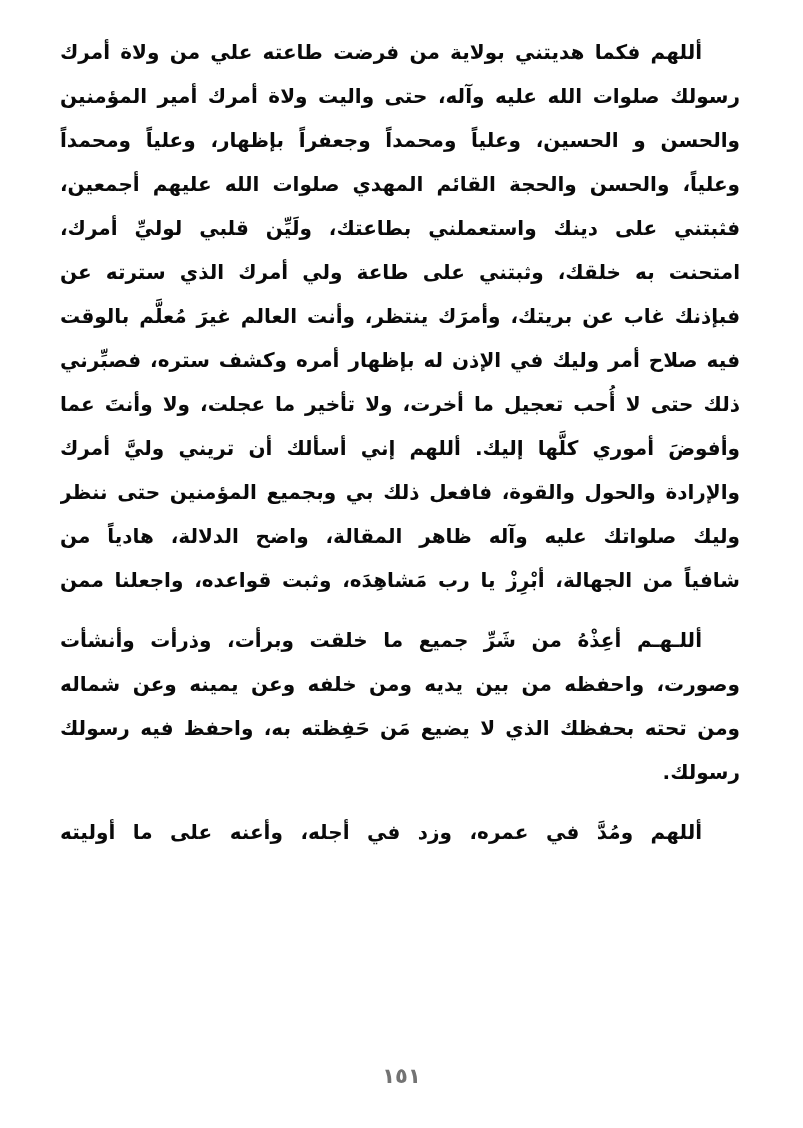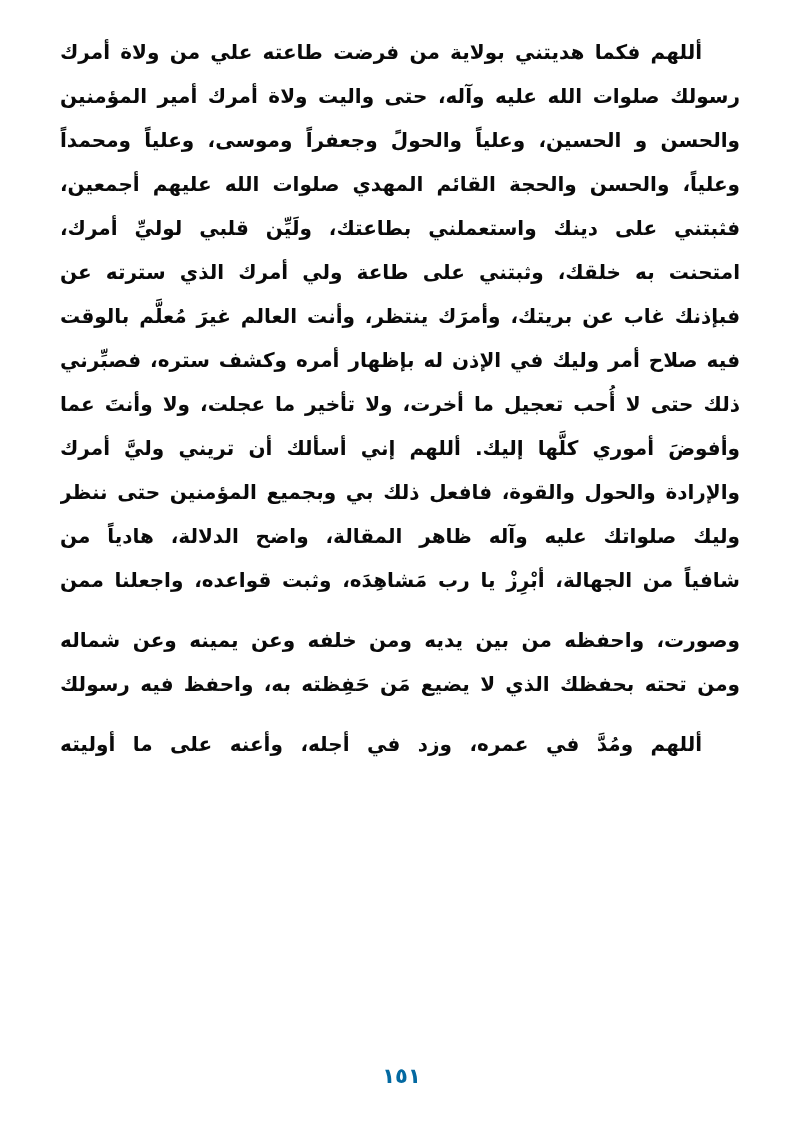--- a/index.html
+++ b/index.html
@@ -46,46 +46,48 @@
   .page-number {
     position: absolute;
     top: 1060px;
     left: 0;
     right: 0;
     height: 32px;
     line-height: 32px;
     text-align: center;
     font-size: 21px;
     font-weight: bold;
-    color: #0369a1;
+    color: #737373;
     letter-spacing: 2px;
   }
 </style>
 </head>
 <body>
 
 <div class="page">
   <div class="text-block" id="text-block">
       <div class="paragraph">
         <div class="line indent">أللهم فكما هديتني بولاية من فرضت طاعته علي من ولاة أمرك بعد</div>
         <div class="line">رسولك صلوات الله عليه وآله، حتى واليت ولاة أمرك أمير المؤمنين</div>
-        <div class="line">والحسن و الحسين، وعلياً والحولً وجعفراً وموسى، وعلياً ومحمداً</div>
+        <div class="line">والحسن و الحسين، وعلياً ومحمداً وجعفراً بإظهار، وعلياً ومحمداً</div>
         <div class="line">وعلياً، والحسن والحجة القائم المهدي صلوات الله عليهم أجمعين، أللهم</div>
         <div class="line">فثبتني على دينك واستعملني بطاعتك، ولَيِّن قلبي لوليِّ أمرك، وعافني مما</div>
         <div class="line">امتحنت به خلقك، وثبتني على طاعة ولي أمرك الذي سترته عن خلقك،</div>
         <div class="line">فبإذنك غاب عن بريتك، وأمرَك ينتظر، وأنت العالم غيرَ مُعلَّم بالوقت الذي</div>
         <div class="line">فيه صلاح أمر وليك في الإذن له بإظهار أمره وكشف ستره، فصبِّرني على</div>
         <div class="line">ذلك حتى لا أُحب تعجيل ما أخرت، ولا تأخير ما عجلت، ولا وأنتَ عما</div>
         <div class="line">وأفوضَ أموري كلَّها إليك. أللهم إني أسألك أن تريني وليَّ أمرك ظاهراً نافذاً</div>
         <div class="line">والإرادة والحول والقوة، فافعل ذلك بي وبجميع المؤمنين حتى ننظر إلى</div>
         <div class="line">وليك صلواتك عليه وآله ظاهر المقالة، واضح الدلالة، هادياً من الضلالة،</div>
         <div class="line">شافياً من الجهالة، أبْرِزْ يا رب مَشاهِدَه، وثبت قواعده، واجعلنا ممن تقر</div>
       </div>
       <div class="paragraph">
+        <div class="line indent">أللـهـم أعِذْهُ من شَرِّ جميع ما خلقت وبرأت، وذرأت وأنشأت</div>
         <div class="line">وصورت، واحفظه من بين يديه ومن خلفه وعن يمينه وعن شماله ومن فوقه</div>
         <div class="line">ومن تحته بحفظك الذي لا يضيع مَن حَفِظته به، واحفظ فيه رسولك ووصي</div>
+        <div class="line last">رسولك.</div>
       </div>
       <div class="paragraph">
         <div class="line indent last">أللهم ومُدَّ في عمره، وزد في أجله، وأعنه على ما أوليته واسترعيته،</div>
       </div>
     </div>
   <div class="page-number">١٥١</div>
 </div>
 
 </body></html>

